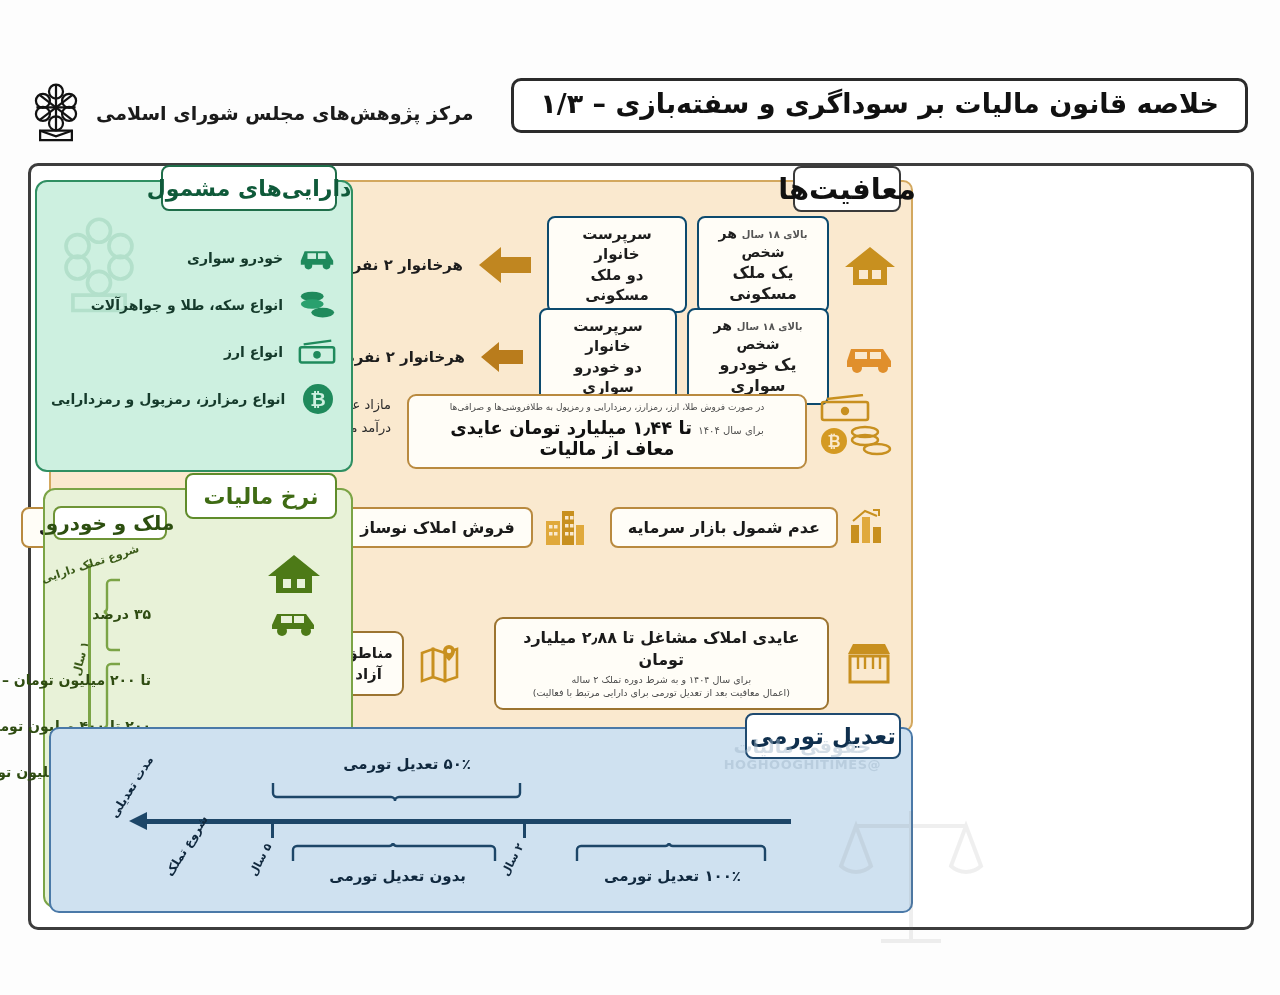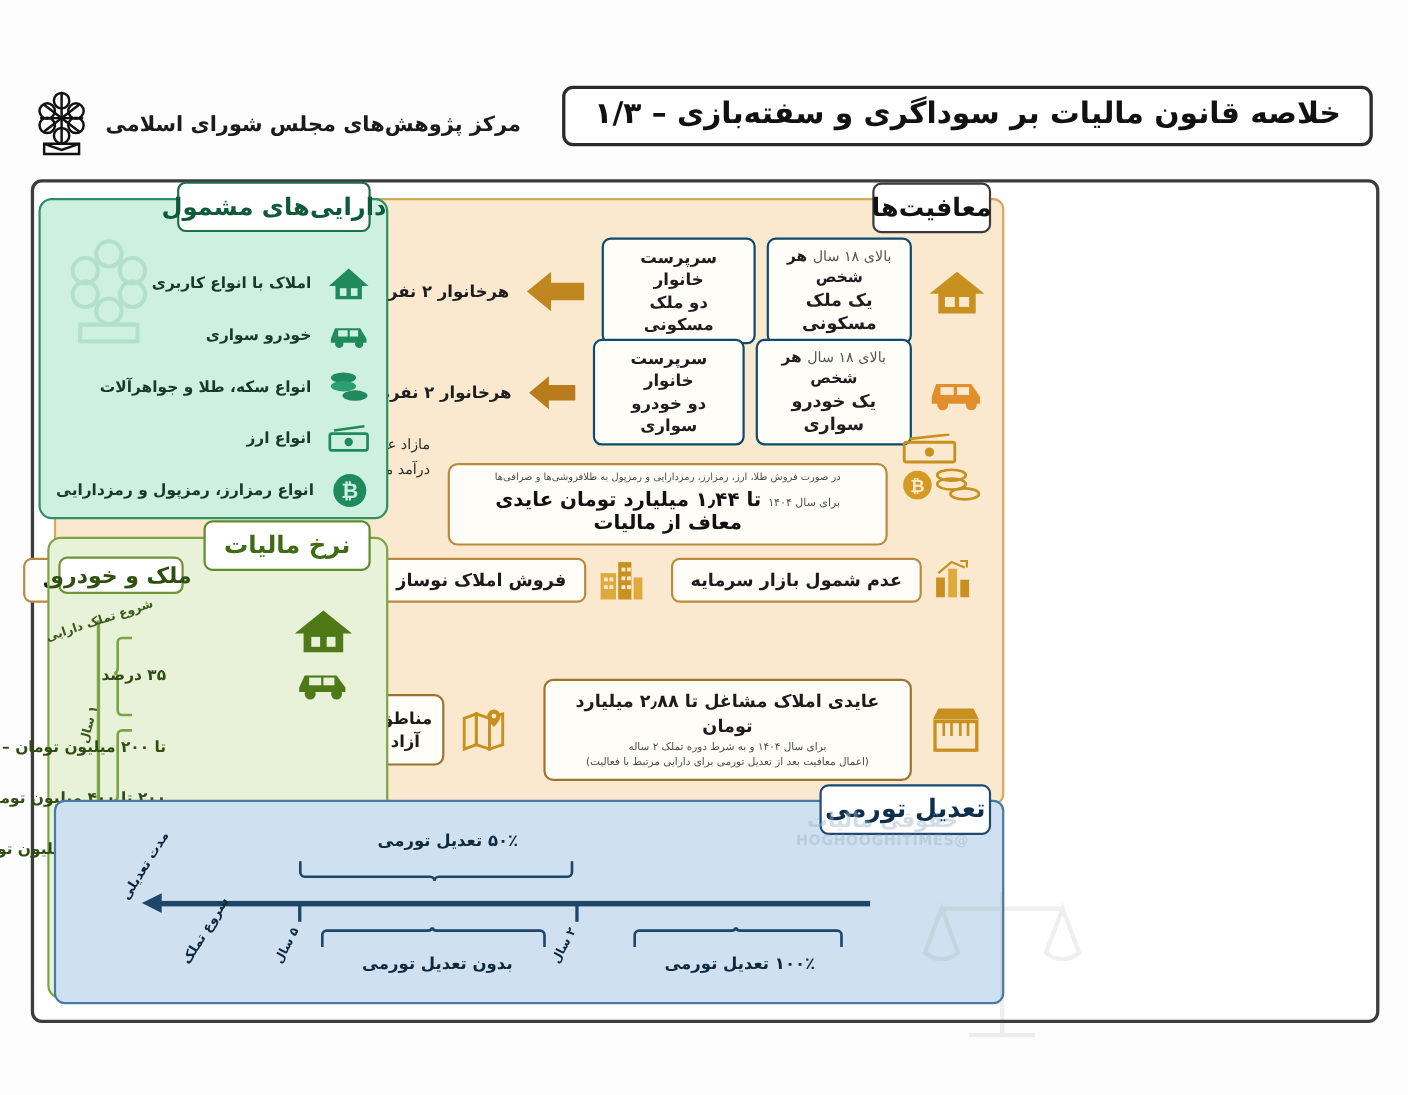--- a/index.html
+++ b/index.html
@@ -47,45 +47,45 @@
   .panel-exempt {
     position: absolute; left: 18px; top: 14px;
     width: 864px; height: 552px;
     background: #fae9cf; border: 2px solid #d3a85f; border-radius: 10px;
   }
   .tag {
     position: absolute; background: #fff; border: 2px solid #3a3a3a;
     border-radius: 8px; font-weight: bold; white-space: nowrap;
     display: flex; align-items: center; justify-content: center;
   }
-  .tag-exempt { right: 10px; top: -16px; width: 108px; height: 46px; font-size: 23px; color: #111; margin-left: 29px; }
+  .tag-exempt { right: 10px; top: -16px; width: 108px; height: 46px; font-size: 29px; color: #111; margin-left: 29px; }
 
   .ex-row { position: absolute; display: flex; align-items: center; flex-direction: row; }
 
   .ico { display: inline-flex; align-items: center; justify-content: center; }
 
   .wbox {
     background: #fffdf7; border: 2px solid #0c4a6e; border-radius: 8px;
     padding: 6px 12px; text-align: center; line-height: 1.35;
     font-weight: bold; color: #1d1d1d;
   }
-  .wbox .sup { font-size: 13px; font-weight: normal; color: #555; }
+  .wbox .sup { font-size: 10px; font-weight: bold; color: #555; }
 
   .arrow-big { width: 56px; height: 40px; }
 
   .ex-note { font-size: 15px; font-weight: bold; color: #1d1d1d; white-space: nowrap; }
 
   .capgain-note {
     position: absolute; right: 0; top: 0; width: 300px;
     font-size: 13px; line-height: 1.75; color: #2b2b2b; text-align: right;
   }
 
   .capgain-box {
     background: #fffdf7; border: 2px solid #b98a3f; border-radius: 9px;
-    padding: 5px 16px 8px; text-align: center; margin-top: 27px;
+    padding: 5px 16px 8px; text-align: center;
   }
   .capgain-small { font-size: 9px; color: #4a4a4a; line-height: 1.5; }
   .capgain-main { font-size: 18px; font-weight: bold; color: #111; margin-top: 2px; }
   .capgain-main .yr { font-size: 10px; font-weight: normal; color: #4d4d4d; }
 
   .divider-row {
     position: absolute; left: 24px; right: 24px; top: 300px;
     display: flex; align-items: center; gap: 10px; flex-direction: row;
   }
   .divider-row .ln { flex: 1; height: 1px; background: #c9a461; }
@@ -430,30 +430,20 @@
           <circle cx="16" cy="34" r="7.5"></circle>
             <circle cx="44" cy="34" r="7.5"></circle>
             <circle cx="30" cy="44" r="7.5"></circle>
           <path d="M13 52 H47 V62 H13 Z"></path>
         </g>
       </svg>
 
       <div class="asset-list">
         <div class="asset-row">
           <span class="asset-ico">
-            <svg width="40" height="32" viewBox="0 0 40 32">
-              <path d="M20 2 L38 18 H32 V30 H8 V18 H2 Z" fill="#1f8a5c"></path>
-              <rect x="12" y="20" width="6" height="7" fill="#cdf0e0"></rect>
-              <rect x="22" y="20" width="6" height="7" fill="#cdf0e0"></rect>
-            </svg>
-          </span>
-          <span class="asset-label">املاک با انواع کاربری</span>
-        </div>
-        <div class="asset-row">
-          <span class="asset-ico">
             <svg width="42" height="28" viewBox="0 0 42 28">
               <path d="M4 17 L8 7 H32 L38 17 V21 H4 Z" fill="#1f8a5c"></path>
               <rect x="11" y="9" width="9" height="6" fill="#cdf0e0"></rect>
               <rect x="22" y="9" width="8" height="6" fill="#cdf0e0"></rect>
               <circle cx="12" cy="22" r="4" fill="#1f8a5c"></circle>
               <circle cx="31" cy="22" r="4" fill="#1f8a5c"></circle>
             </svg>
           </span>
           <span class="asset-label">خودرو سواری</span>
         </div>

